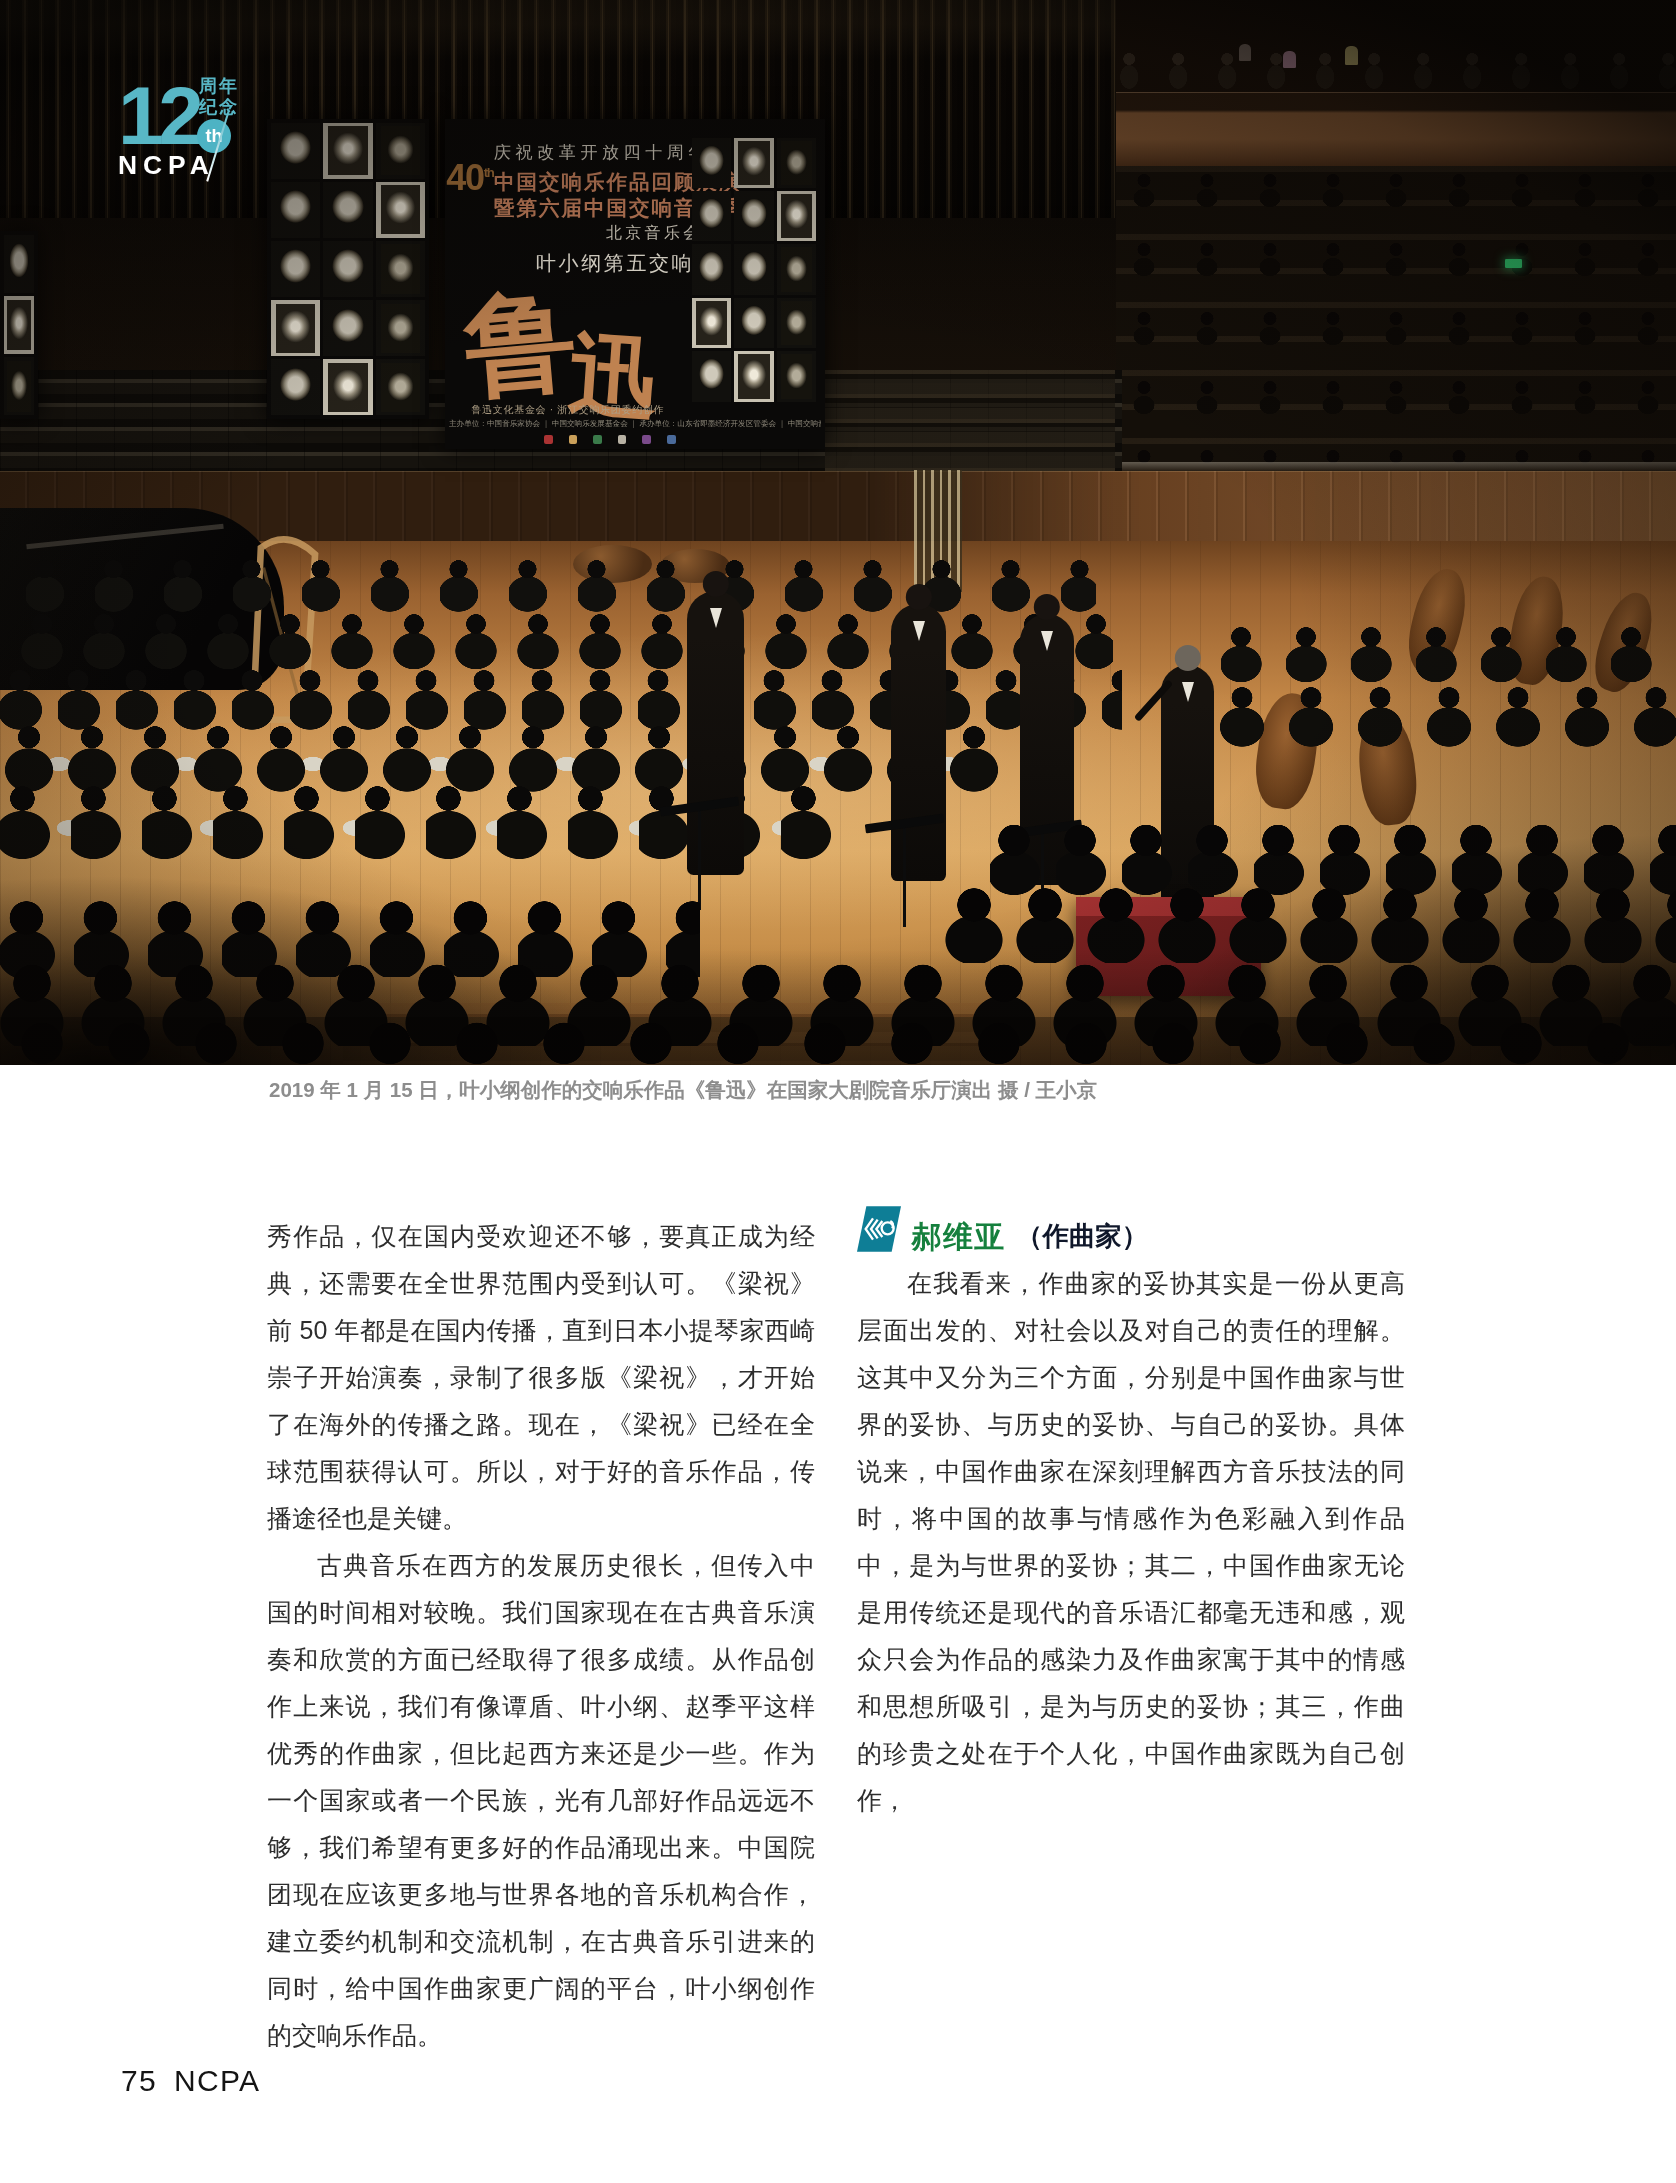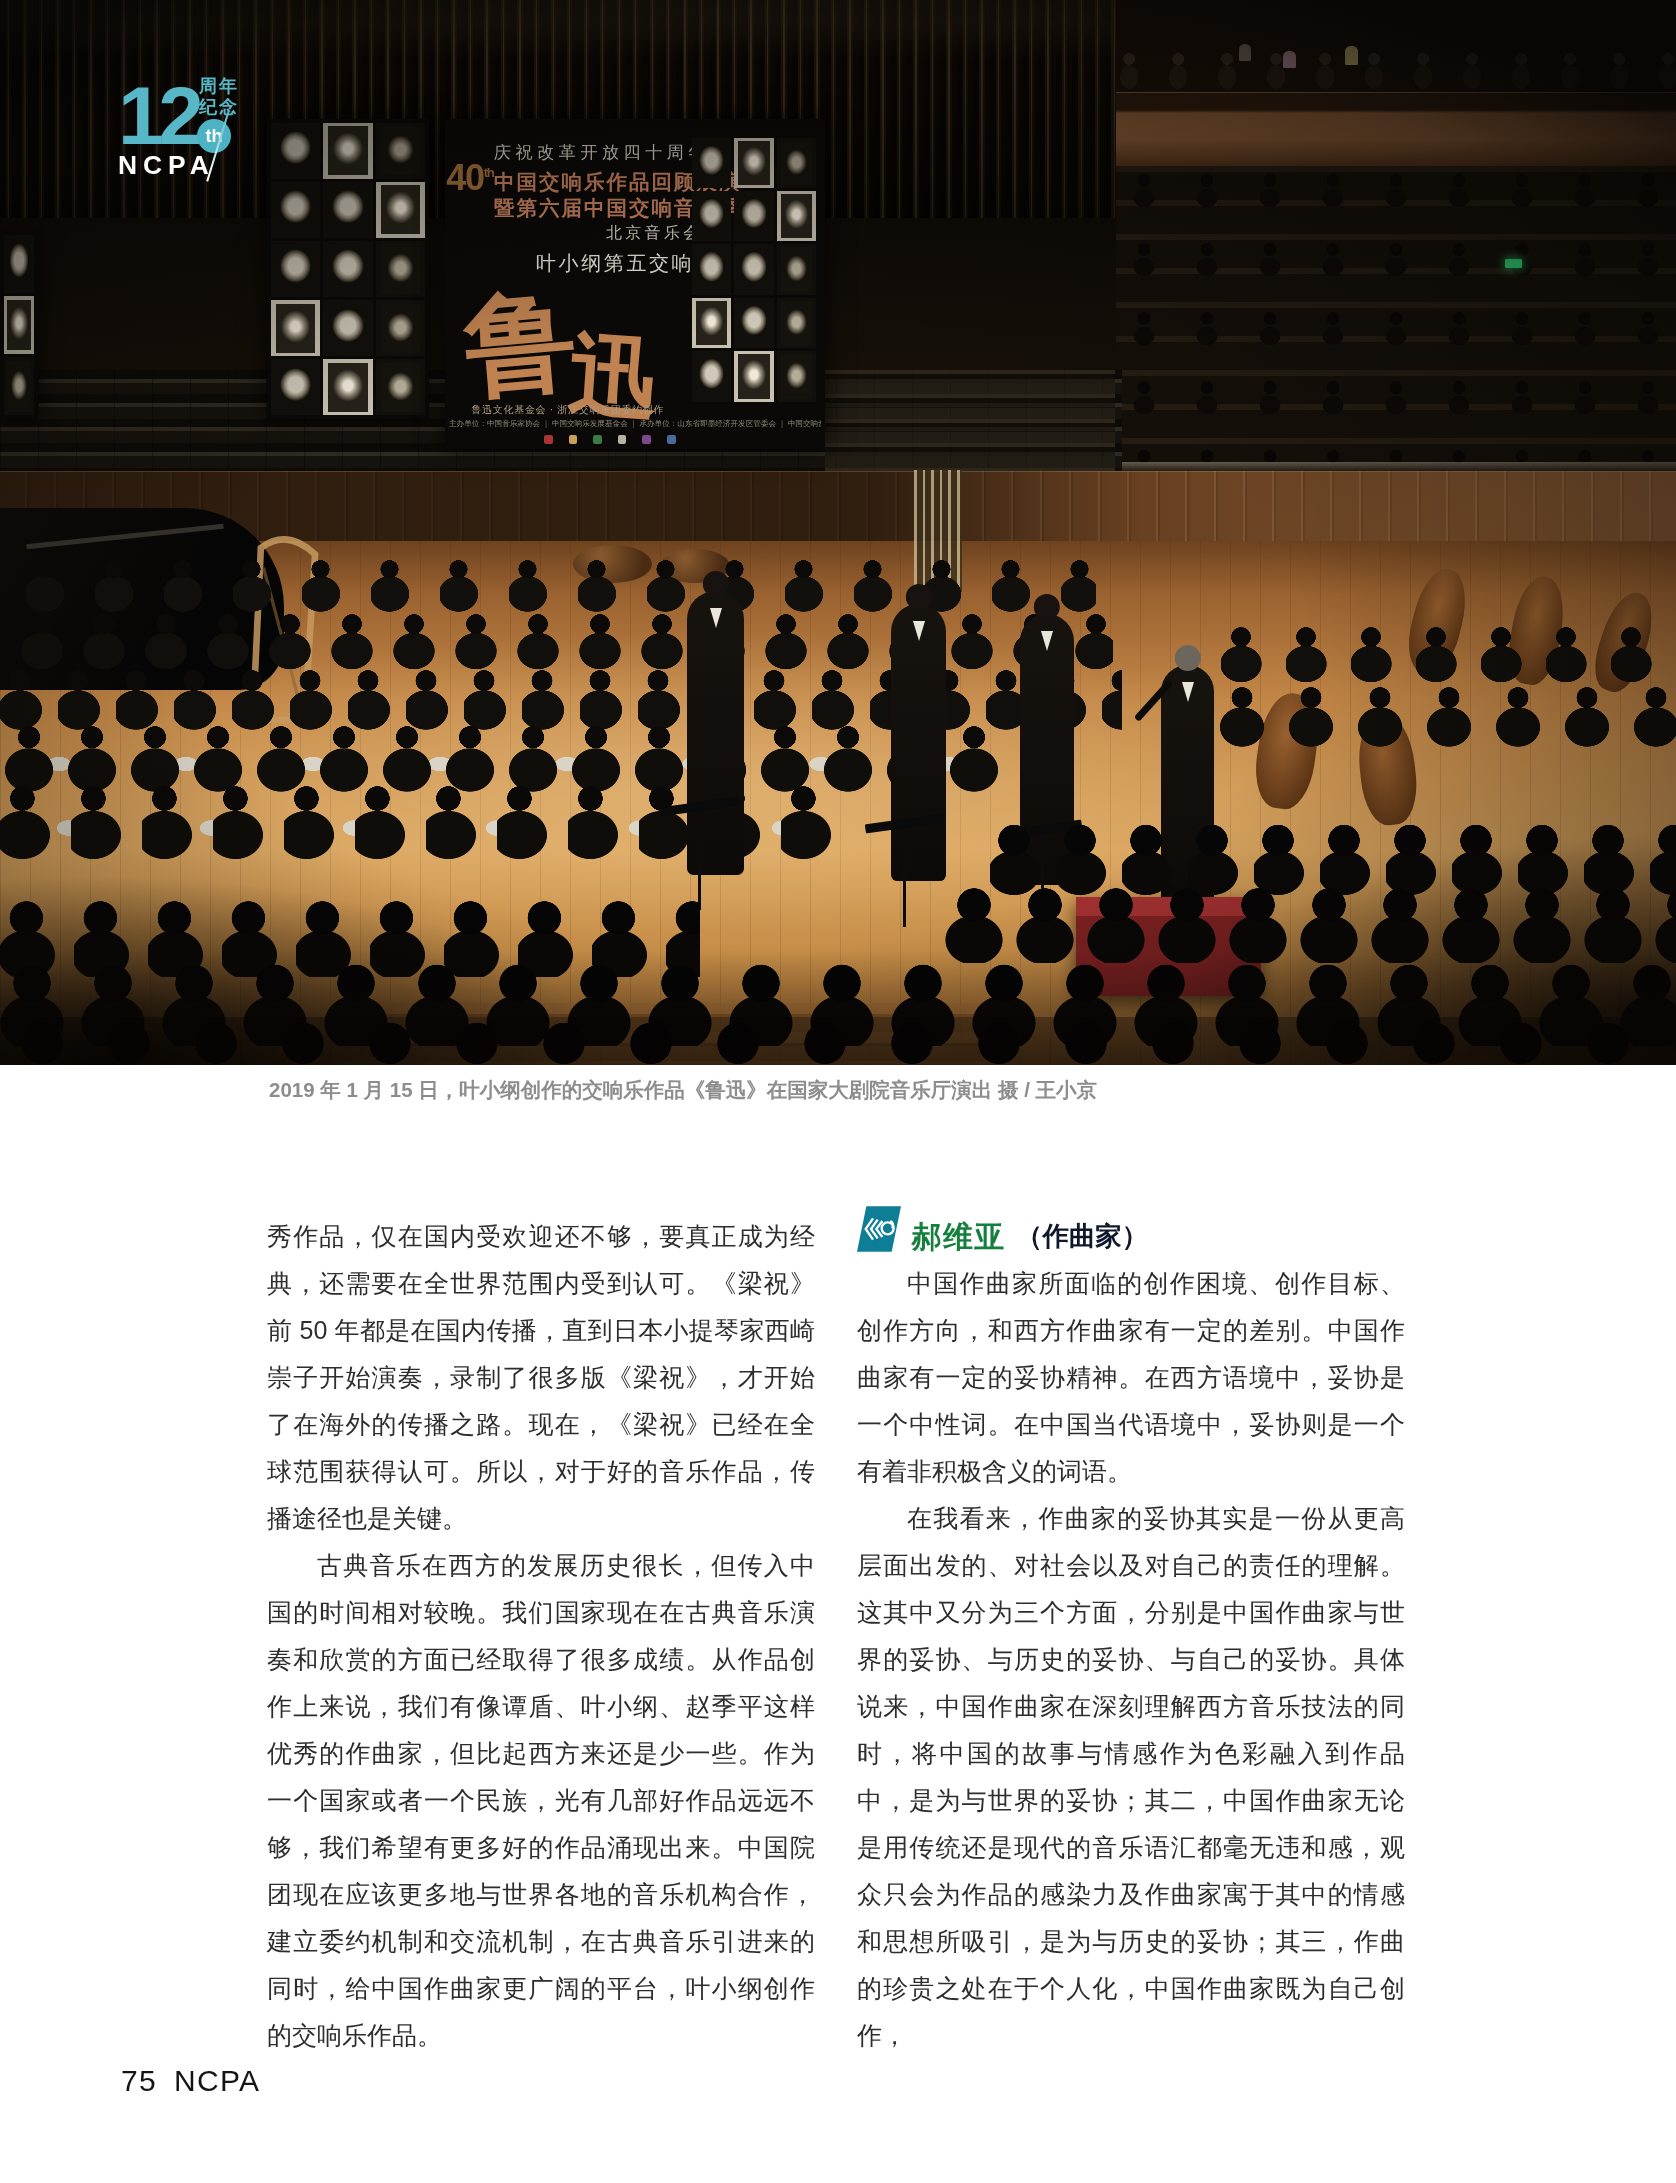--- a/index.html
+++ b/index.html
@@ -349,21 +349,20 @@
             <path d="M24 20 L13 36 L24 52" stroke="#fff" stroke-width="3.5" fill="none"></path>
             <path d="M31 22 L21 36 L31 50" stroke="#fff" stroke-width="3.5" fill="none"></path>
             <path d="M38 24 L29 36 L38 48" stroke="#fff" stroke-width="3.5" fill="none"></path>
             <circle cx="46" cy="35" r="9" stroke="#fff" stroke-width="3.5" fill="none"></circle>
             <path d="M50 24 q6 3 3 11" stroke="#fff" stroke-width="3.5" fill="none"></path>
           </svg>
         </span>
         <span class="speaker-name">郝维亚</span>
         <span class="speaker-role">（作曲家）</span>
       </div>
-      <p class="indent">中国作曲家所面临的创作困境、创作目标、创作方向，和西方作曲家有一定的差别。中国作曲家有一定的妥协精神。在西方语境中，妥协是一个中性词。在中国当代语境中，妥协则是一个有着非积极含义的词语。</p>
       <p class="indent">在我看来，作曲家的妥协其实是一份从更高层面出发的、对社会以及对自己的责任的理解。这其中又分为三个方面，分别是中国作曲家与世界的妥协、与历史的妥协、与自己的妥协。具体说来，中国作曲家在深刻理解西方音乐技法的同时，将中国的故事与情感作为色彩融入到作品中，是为与世界的妥协；其二，中国作曲家无论是用传统还是现代的音乐语汇都毫无违和感，观众只会为作品的感染力及作曲家寓于其中的情感和思想所吸引，是为与历史的妥协；其三，作曲的珍贵之处在于个人化，中国作曲家既为自己创作，</p>
     </div>
   </div>
 
   <div class="footer">
     <span>75</span>
     <span>NCPA</span>
   </div>
 
 </div>

